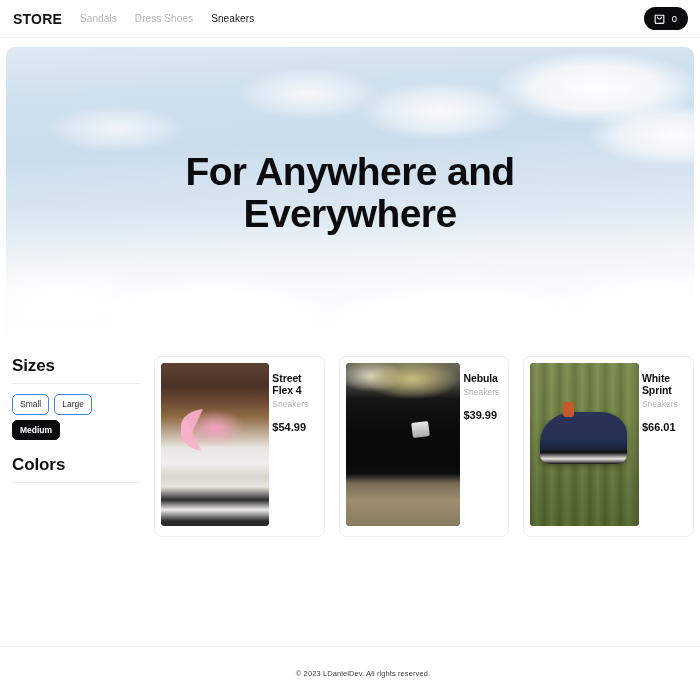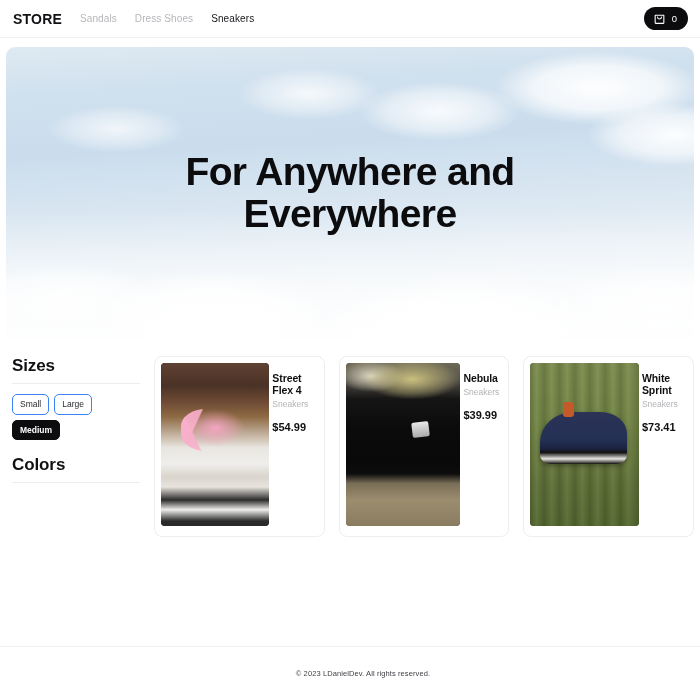--- a/index.html
+++ b/index.html
@@ -389,21 +389,21 @@
 
       <div class="card">
         <div class="card-image">
           <div class="ph-aero">
             <div class="aero-tongue"></div>
           </div>
         </div>
         <div class="card-body">
           <div class="card-title">White Sprint</div>
           <div class="card-category">Sneakers</div>
-          <div class="card-price">$73.41</div>
+          <div class="card-price">$66.01</div>
         </div>
       </div>
 
     </div>
   </div>
 
   <div class="footer">
     <div class="footer-text">© 2023  LDanielDev. All rights reserved.</div>
   </div>
 

